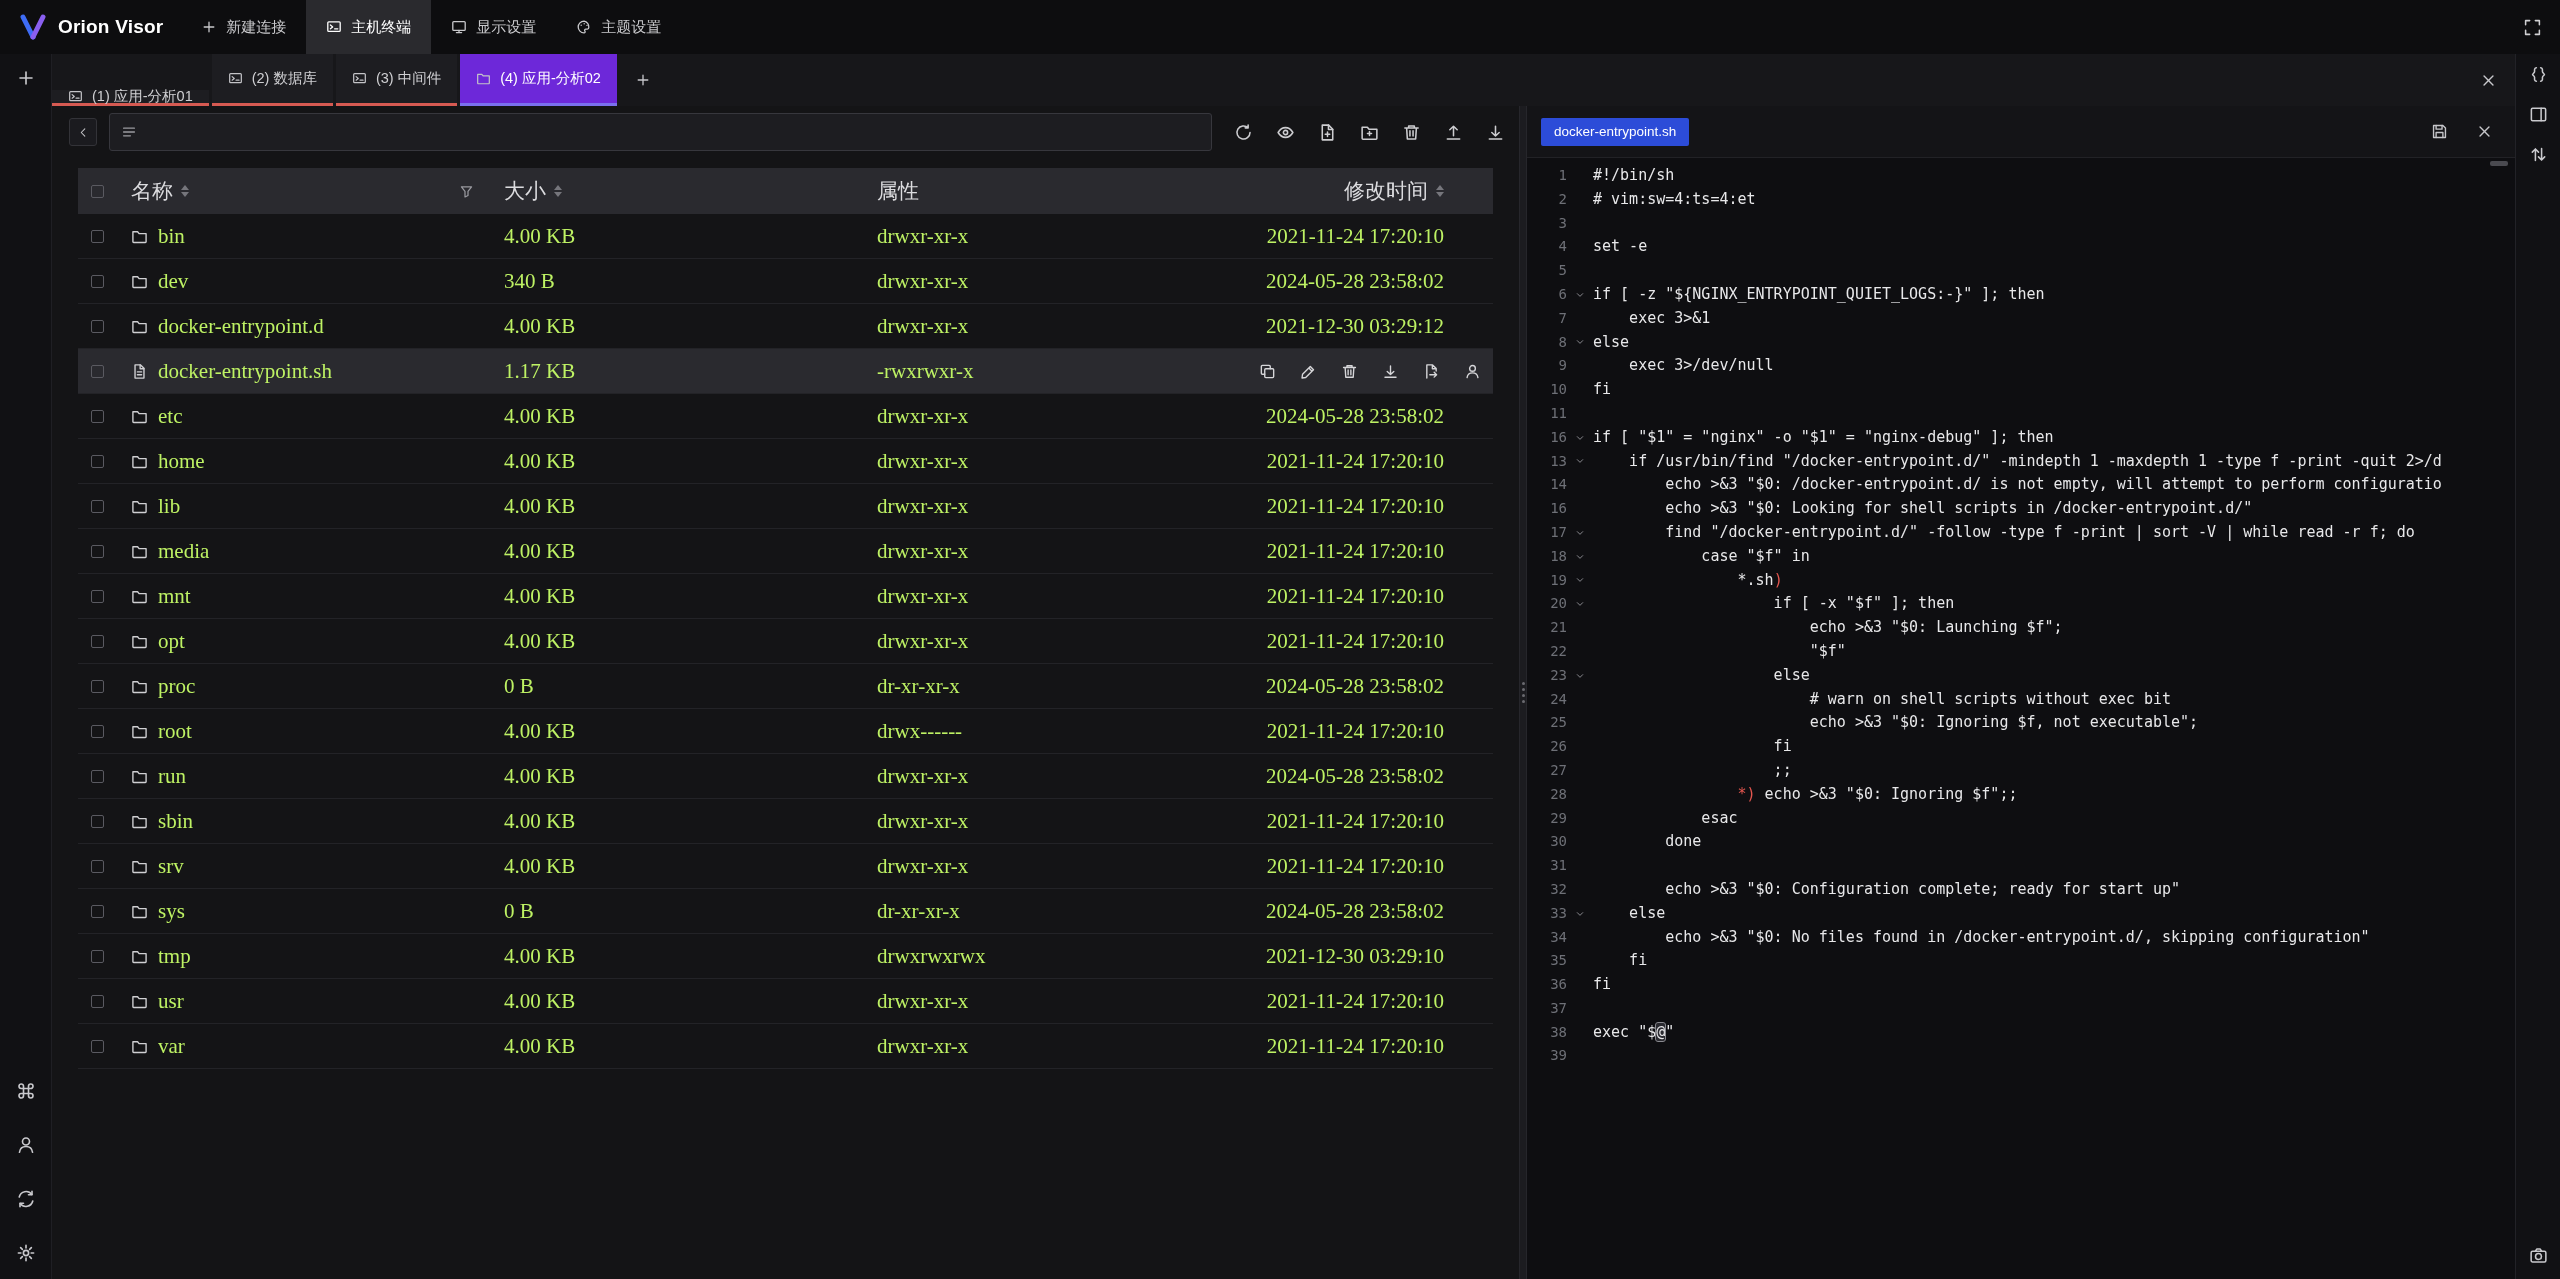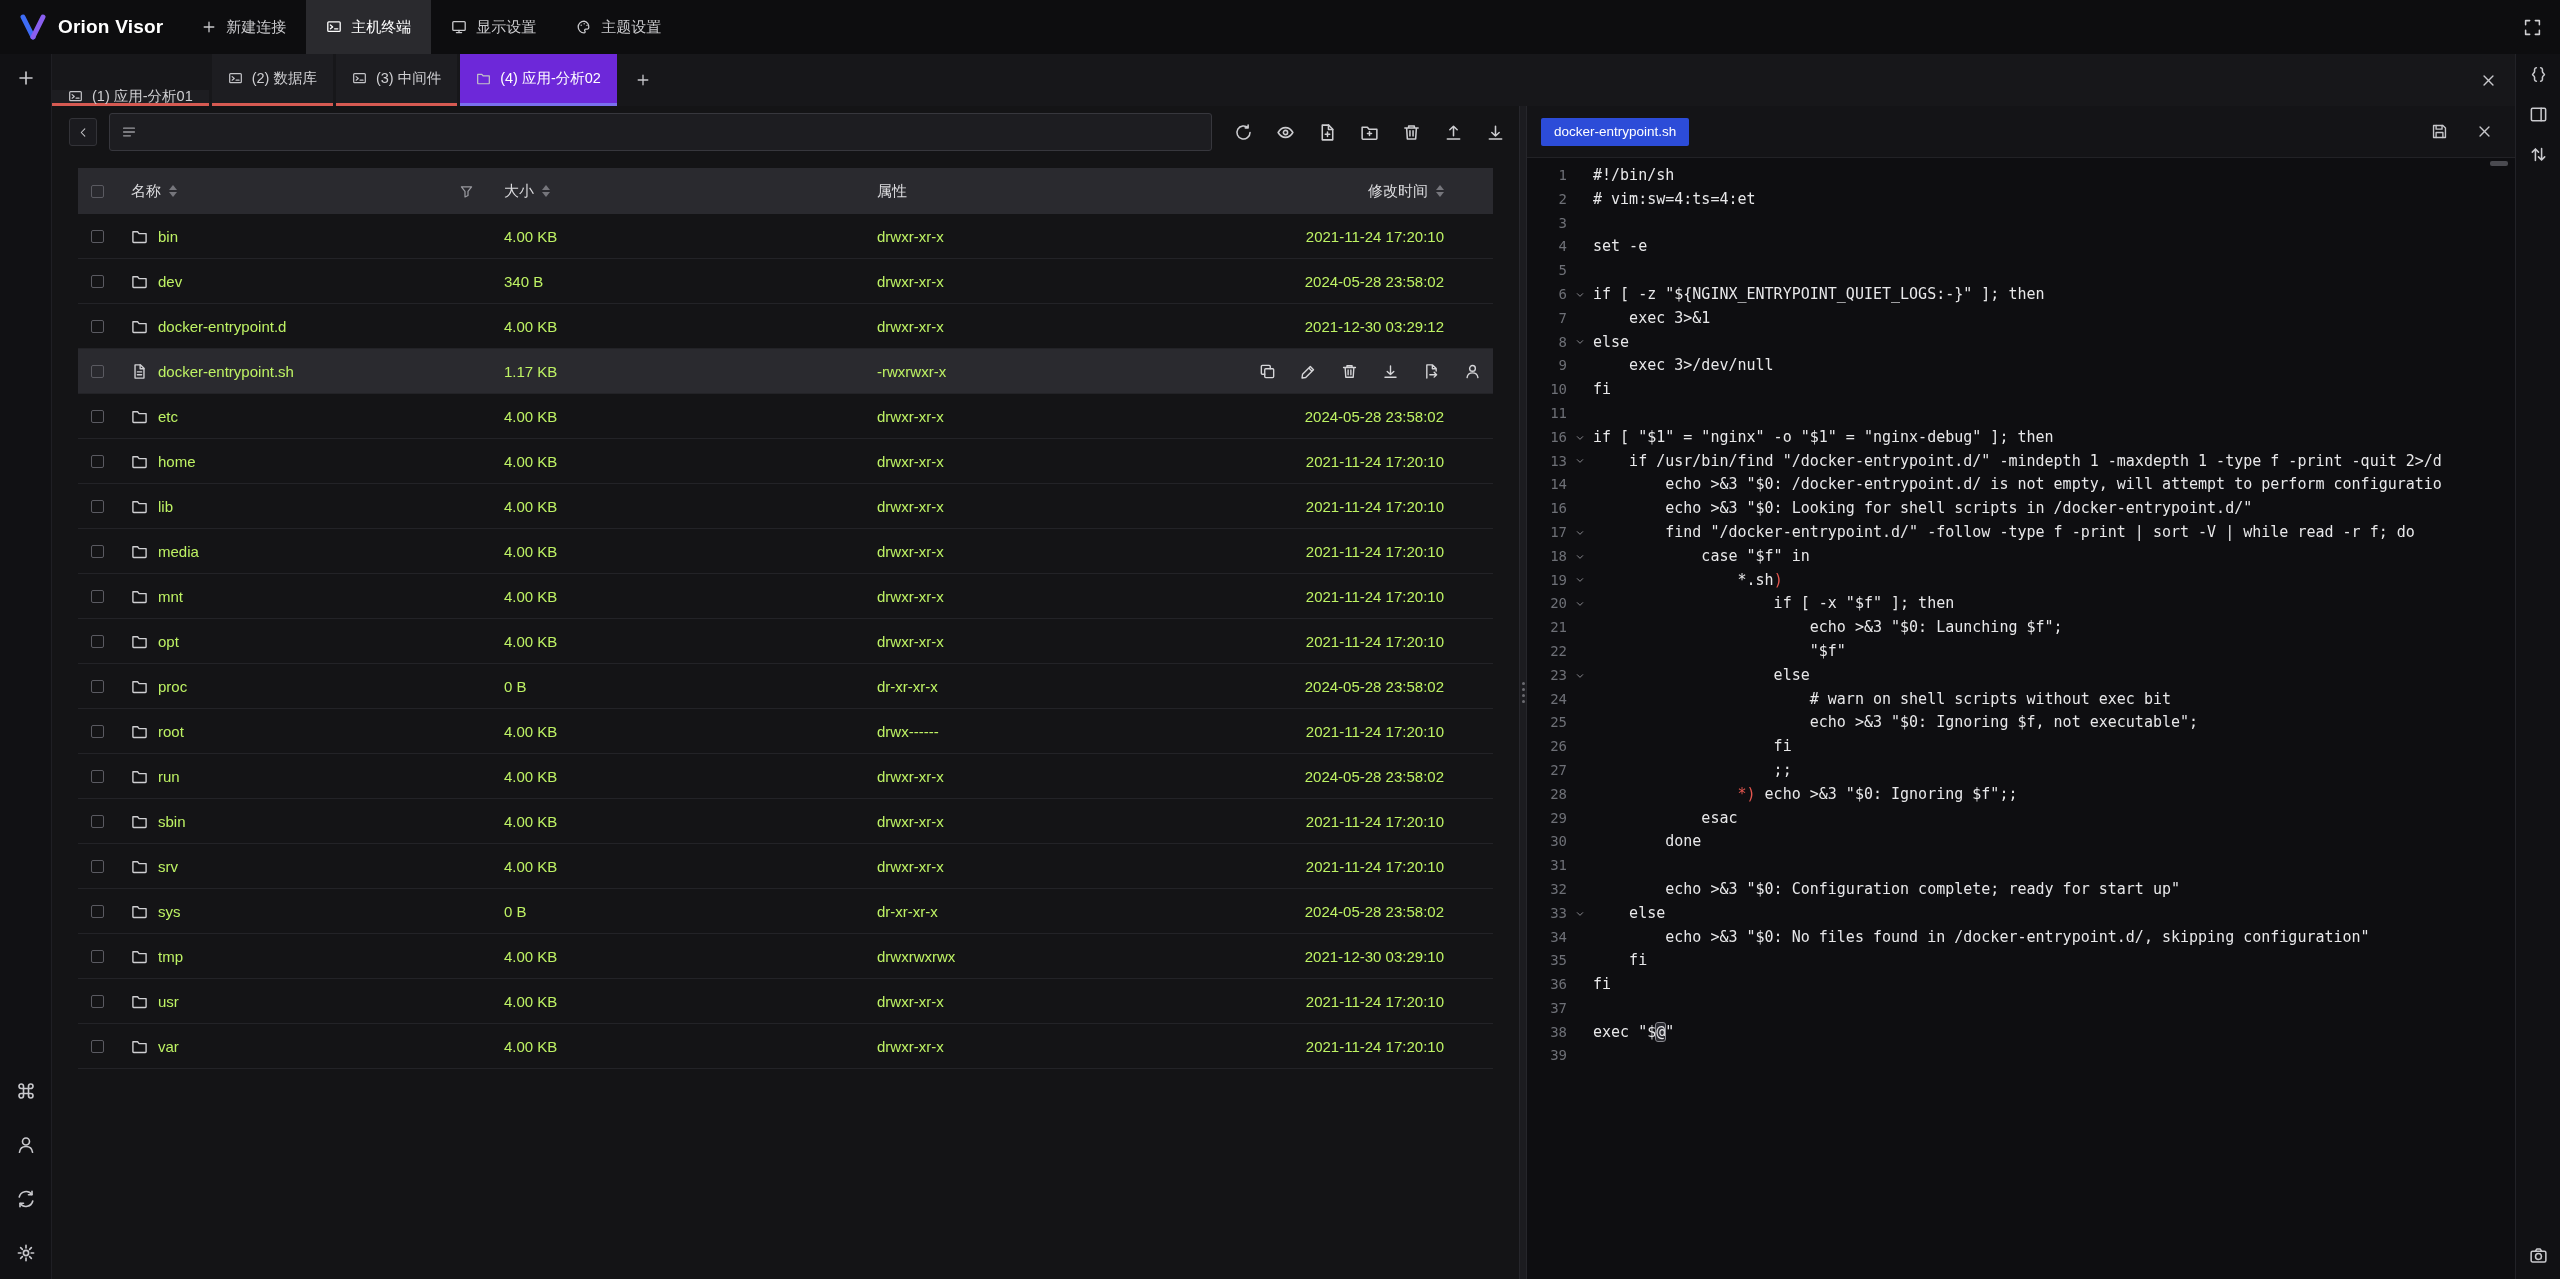--- a/index.html
+++ b/index.html
@@ -45,21 +45,21 @@
   .back-btn{width:28px;height:28px;border:1px solid #333338;border-radius:3px;background:#1b1b1f;display:flex;align-items:center;justify-content:center;color:#c5c5c8;cursor:pointer;}
   .back-btn .ic{width:13px;height:13px;}
   .path-input{flex:1;height:38px;background:#1d1d21;border:1px solid #37373d;border-radius:3px;display:flex;align-items:center;gap:9px;padding:0 11px;color:#9b9ba0;}
   .path-input .ic{width:16px;height:16px;}
   .path-input input{flex:1;background:transparent;border:none;outline:none;color:#e2e2e2;font-size:14px;font-family:inherit;}
   .ftools{display:flex;gap:23px;padding-left:10px;align-items:center;}
   .tool-btn{display:flex;cursor:pointer;color:#cdcdd0;}
   .tool-btn .ic{width:19px;height:19px;}
 
   .ftable{margin:10px 26px 0;}
-  .thead,.trow{display:grid;grid-template-columns:48px 360px 350px 420px 1fr;align-items:center;font-size:15px;}
+  .thead,.trow{display:grid;grid-template-columns:48px 360px 350px 420px 1fr;align-items:center;font-size:21px;font-family:Liberation Serif, serif;}
   .thead{height:46px;background:#2a2a2f;color:#dcdcdf;}
   .trow{height:45px;color:#bef264;border-bottom:1px solid #232327;cursor:default;}
   .trow.sel{background:#2a2a2f;}
   .cell-check{padding-left:13px;}
   .cb{display:block;width:13px;height:13px;border:1px solid #5a5a61;border-radius:2px;cursor:pointer;}
   .cell-name{display:flex;align-items:center;gap:10px;padding-left:5px;overflow:hidden;}
   .cell-name .ic{width:17px;height:17px;color:#d0d0d3;}
   .cell-size{padding-left:18px;}
   .cell-attr{padding-left:41px;}
   .cell-time{text-align:right;padding-right:49px;white-space:nowrap;}

